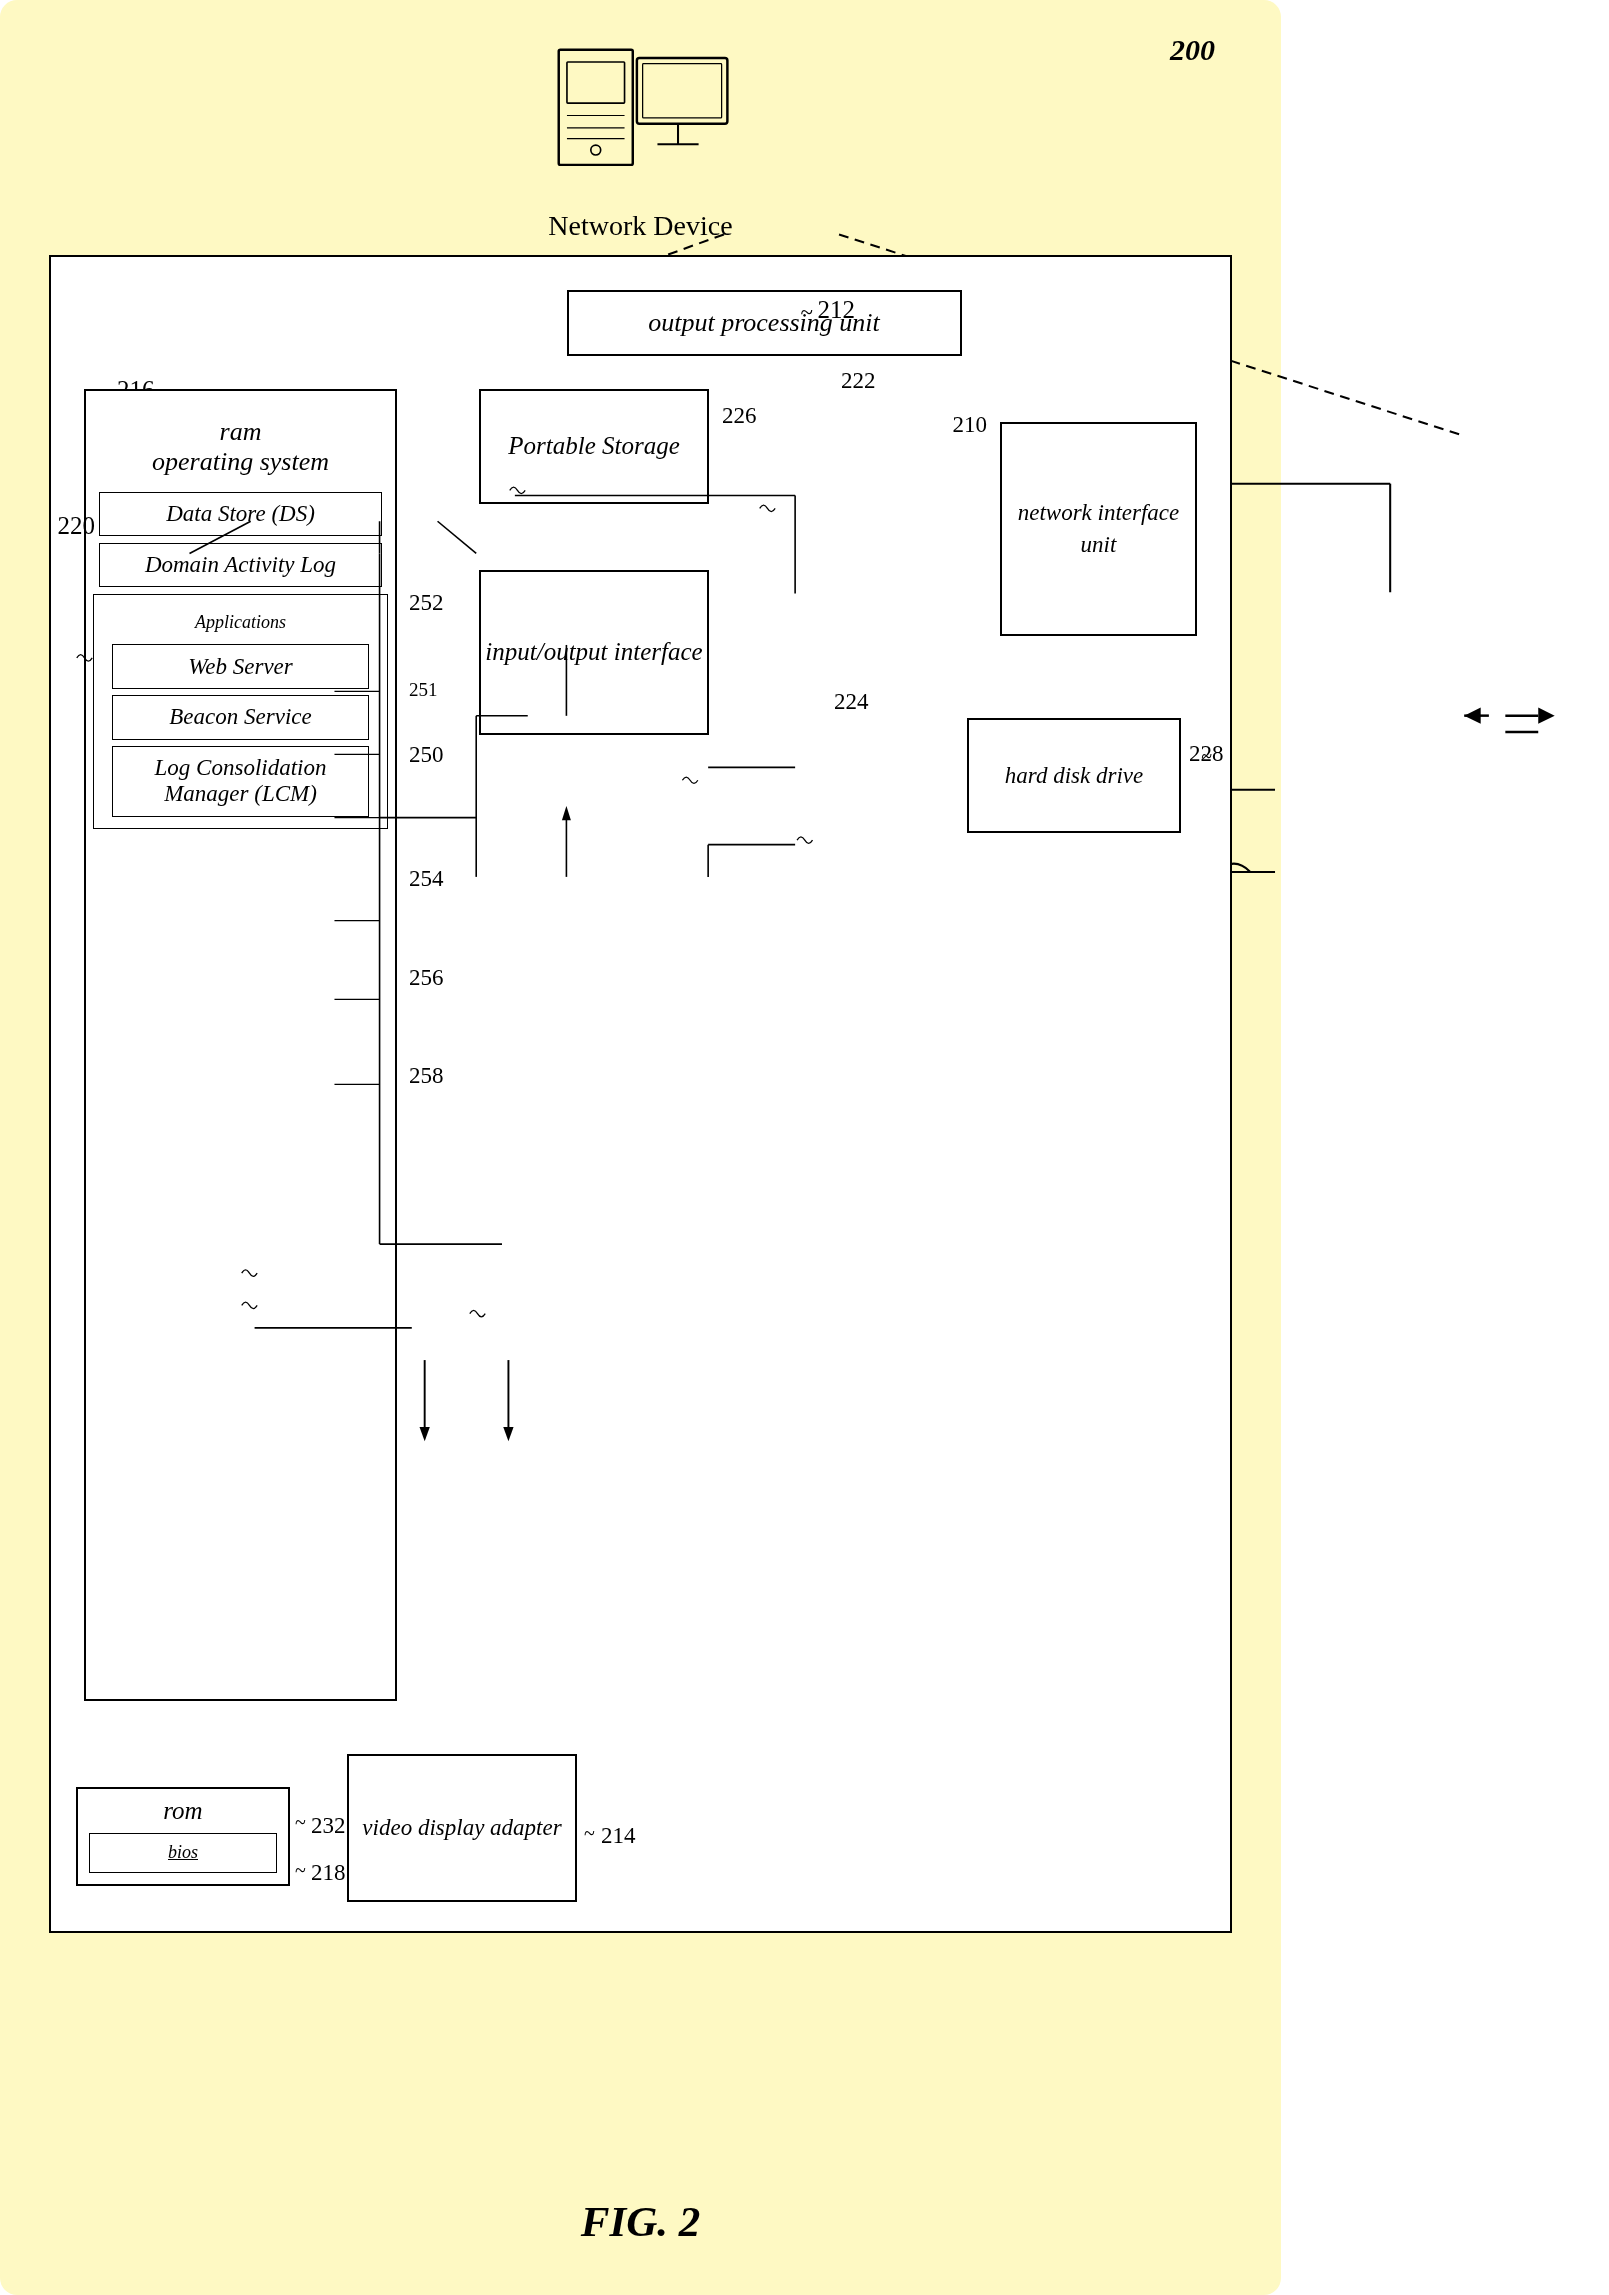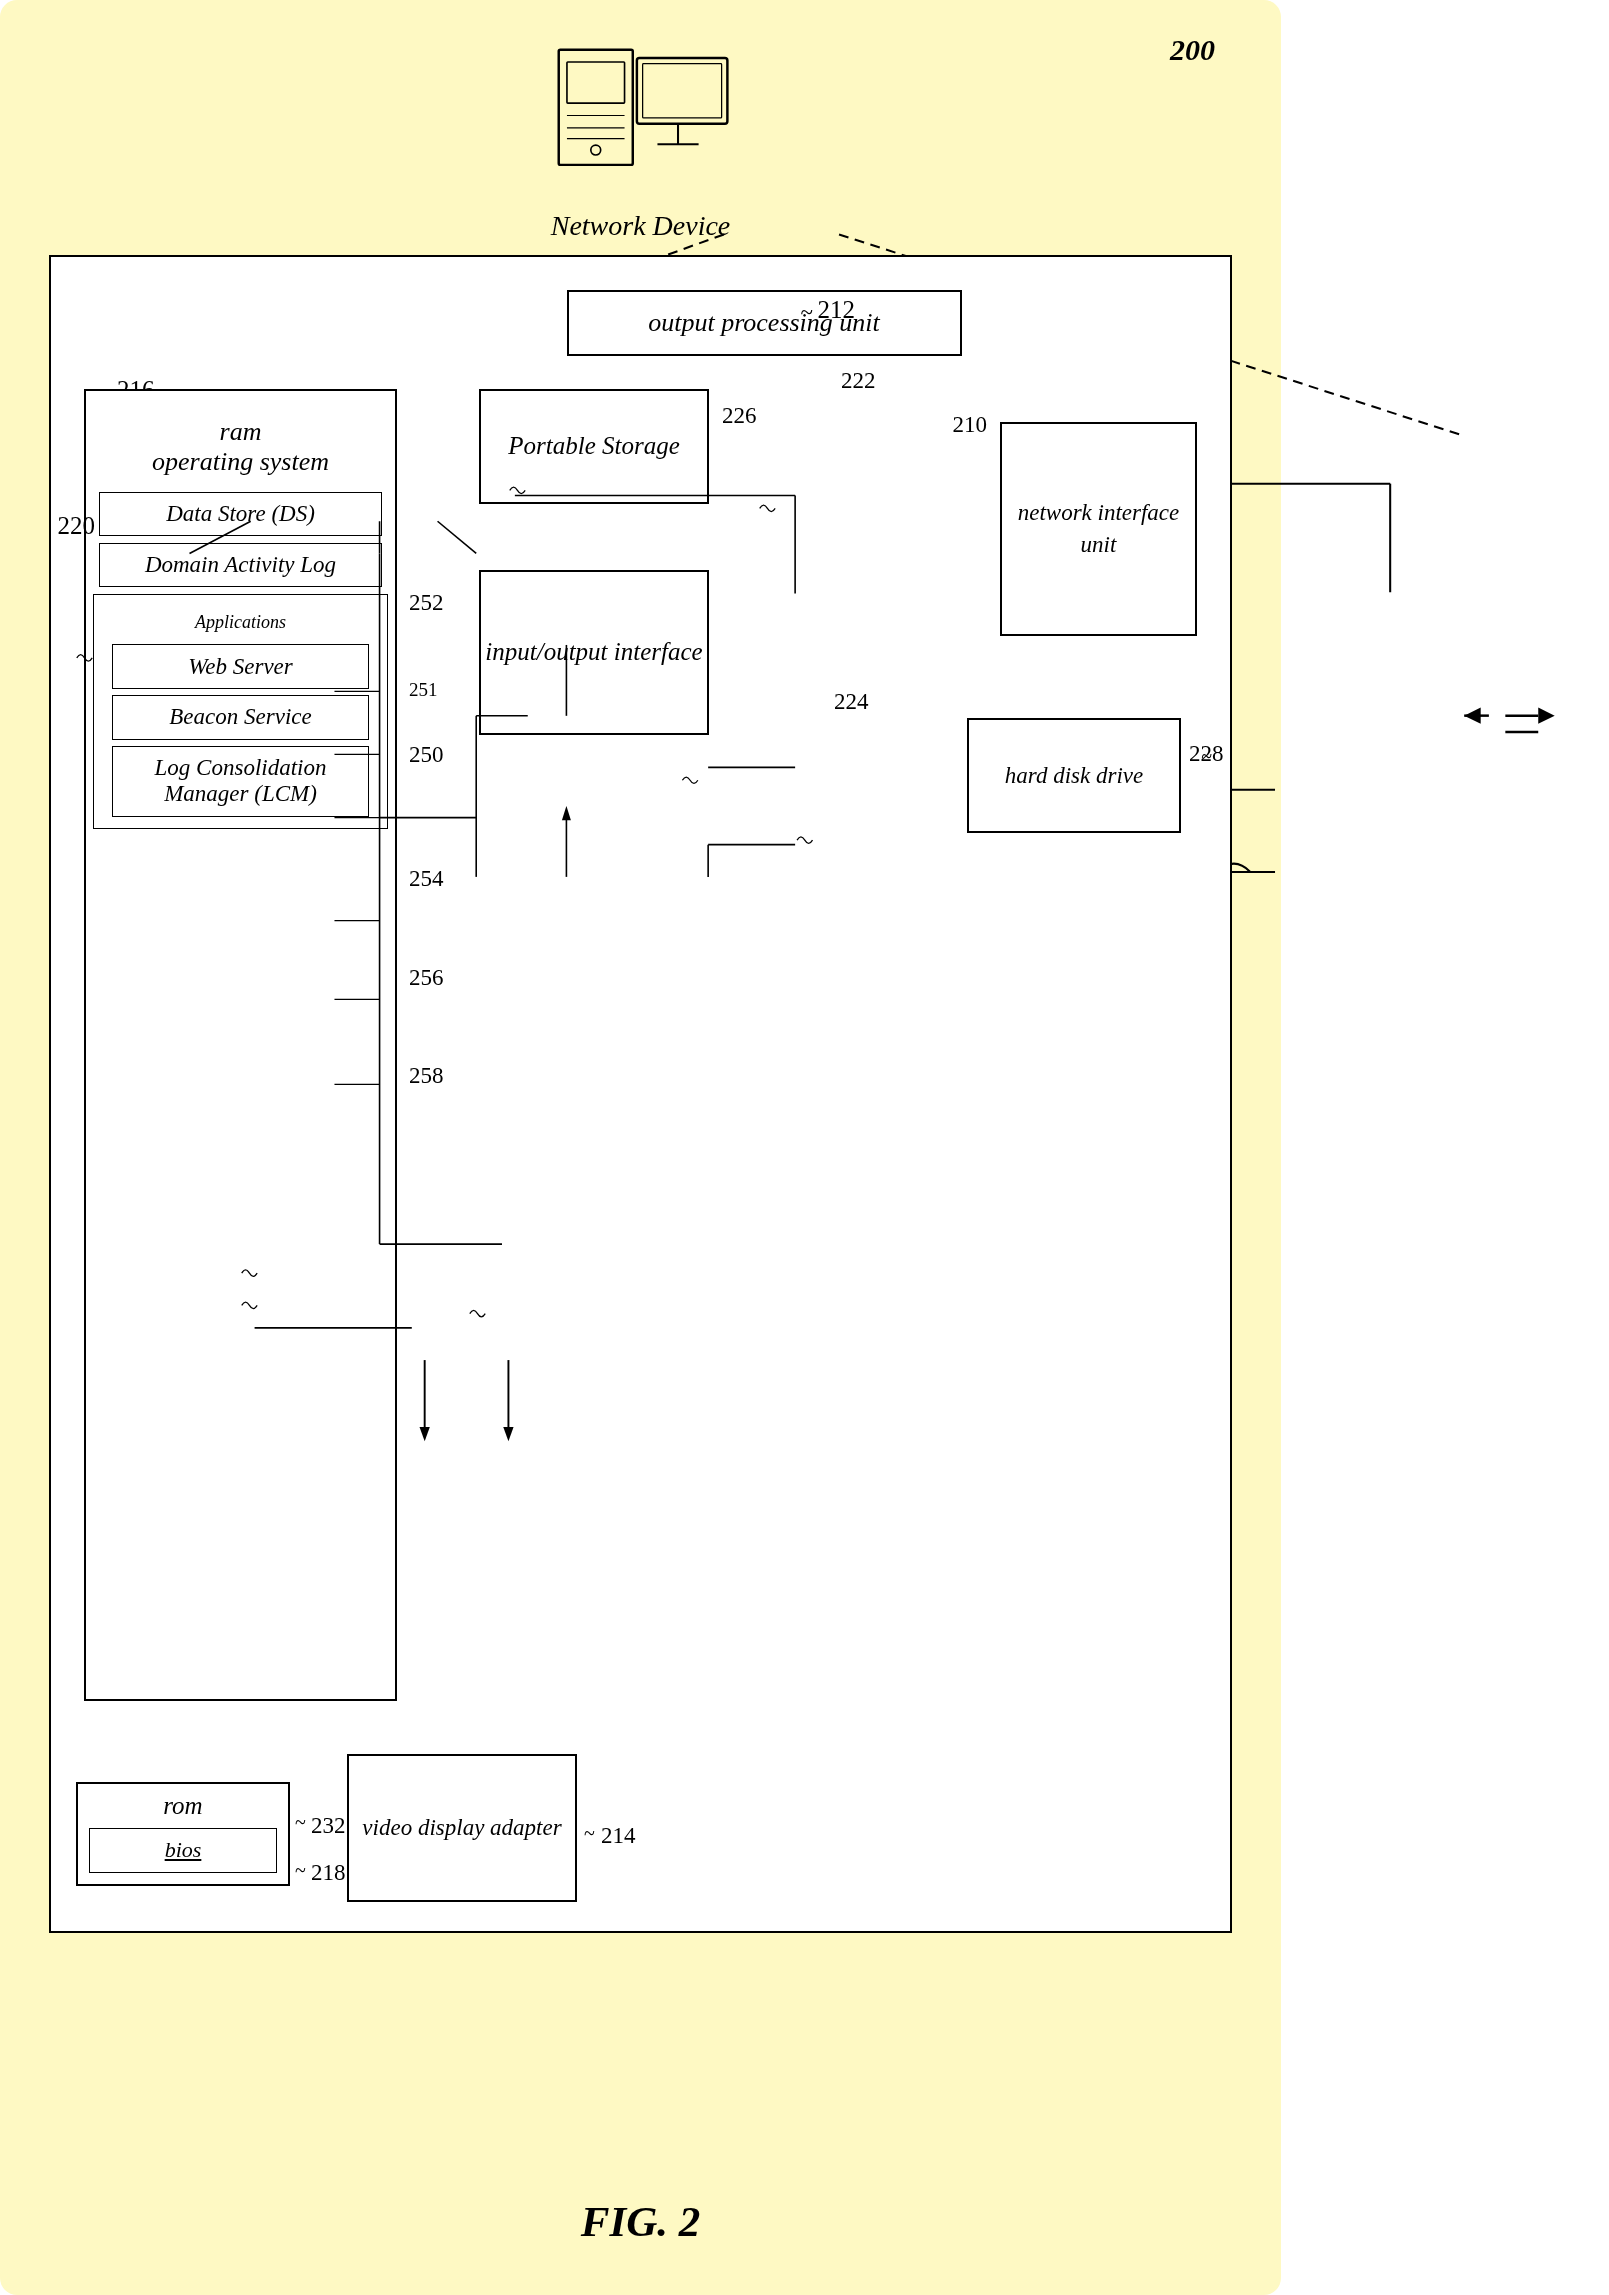--- a/index.html
+++ b/index.html
@@ -41,21 +41,20 @@
     }
 
     .computer-icon {
       width: 181px;
       height: 165px;
       margin: 0 auto 8.2px;
     }
 
     .network-device-label {
       font-size: 28px;
-      font-style: italic;
     }
 
     
     .main-box {
       position: absolute;
       top: 255px;
       left: 49px;
       right: 49px;
       bottom: 362px;
       border: 2.5px solid #000;
@@ -402,21 +401,21 @@
       <span class="hdd-label">hard disk drive</span>
     </div>
 
     <div style="position:absolute; top:488px; right:18px; font-size:20px;">~</div>
     <div style="position:absolute; top:484px; right:6.6px; font-size:23px;">228</div>
 
     <div style="position:absolute; bottom:45px; left:25px; width:214px;">
       <div style="border:2.5px solid #000; padding:8.2px; background:#fff;">
         <div style="text-align:center; font-size:25px; font-style:italic; padding-bottom:5px;">rom</div>
         <div style="border:1.6px solid #000; text-align:center; padding:8.2px; margin:3.3px;">
-          <span style="font-size:22px; font-style:italic;text-decoration:underline;">bios</span>
+          <span style="font-size:18px; font-style:italic;text-decoration:underline;">bios</span>
         </div>
       </div>
     </div>
 
     <div style="position:absolute; bottom:97px; left:244px; font-size:20px;">~</div>
     <div style="position:absolute; bottom:92px; left:260px; font-size:23px;">232</div>
 
     <div style="position:absolute; bottom:49px; left:244px; font-size:20px;">~</div>
     <div style="position:absolute; bottom:45px; left:260px; font-size:23px;">218</div>
 

